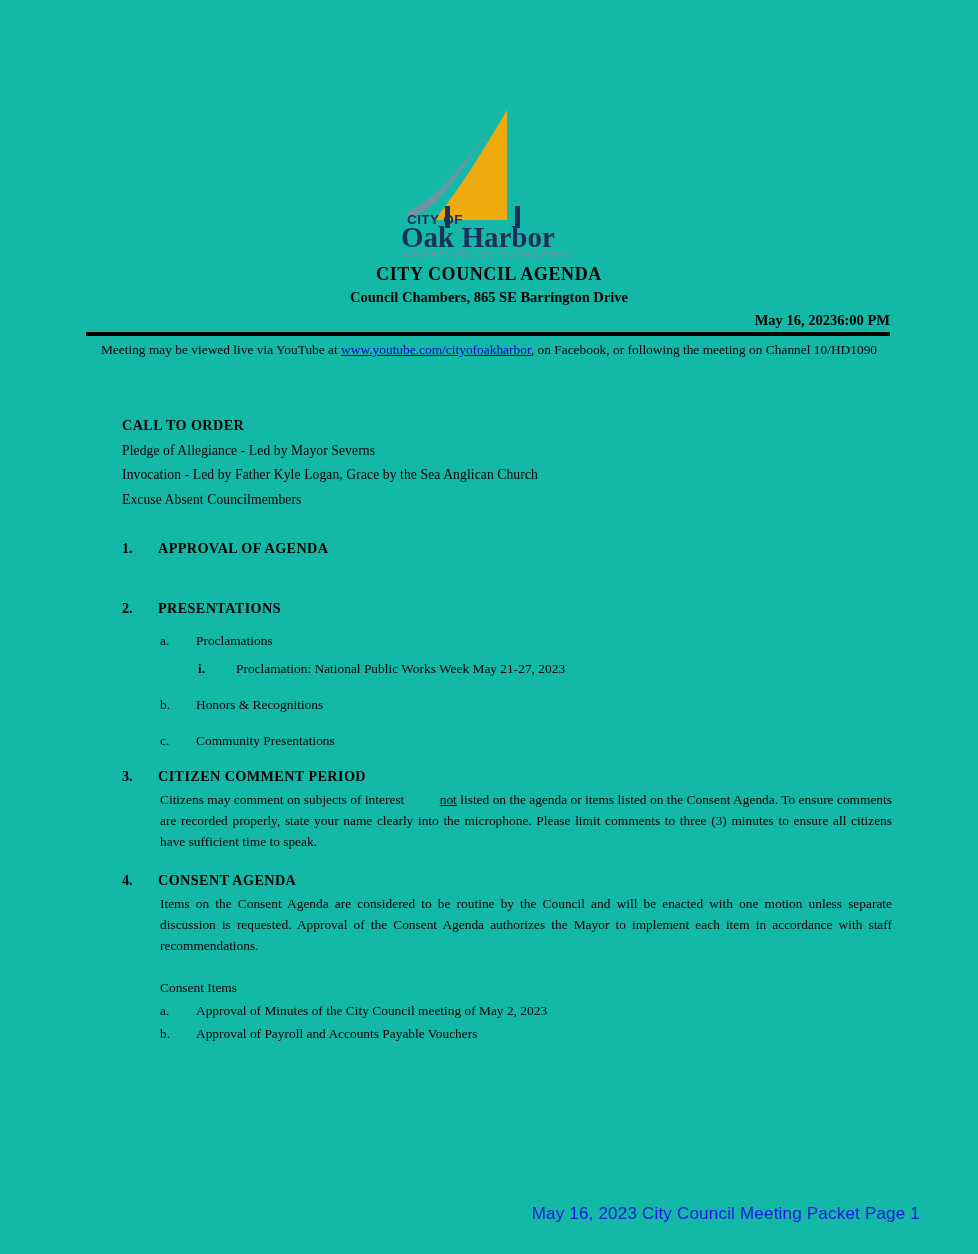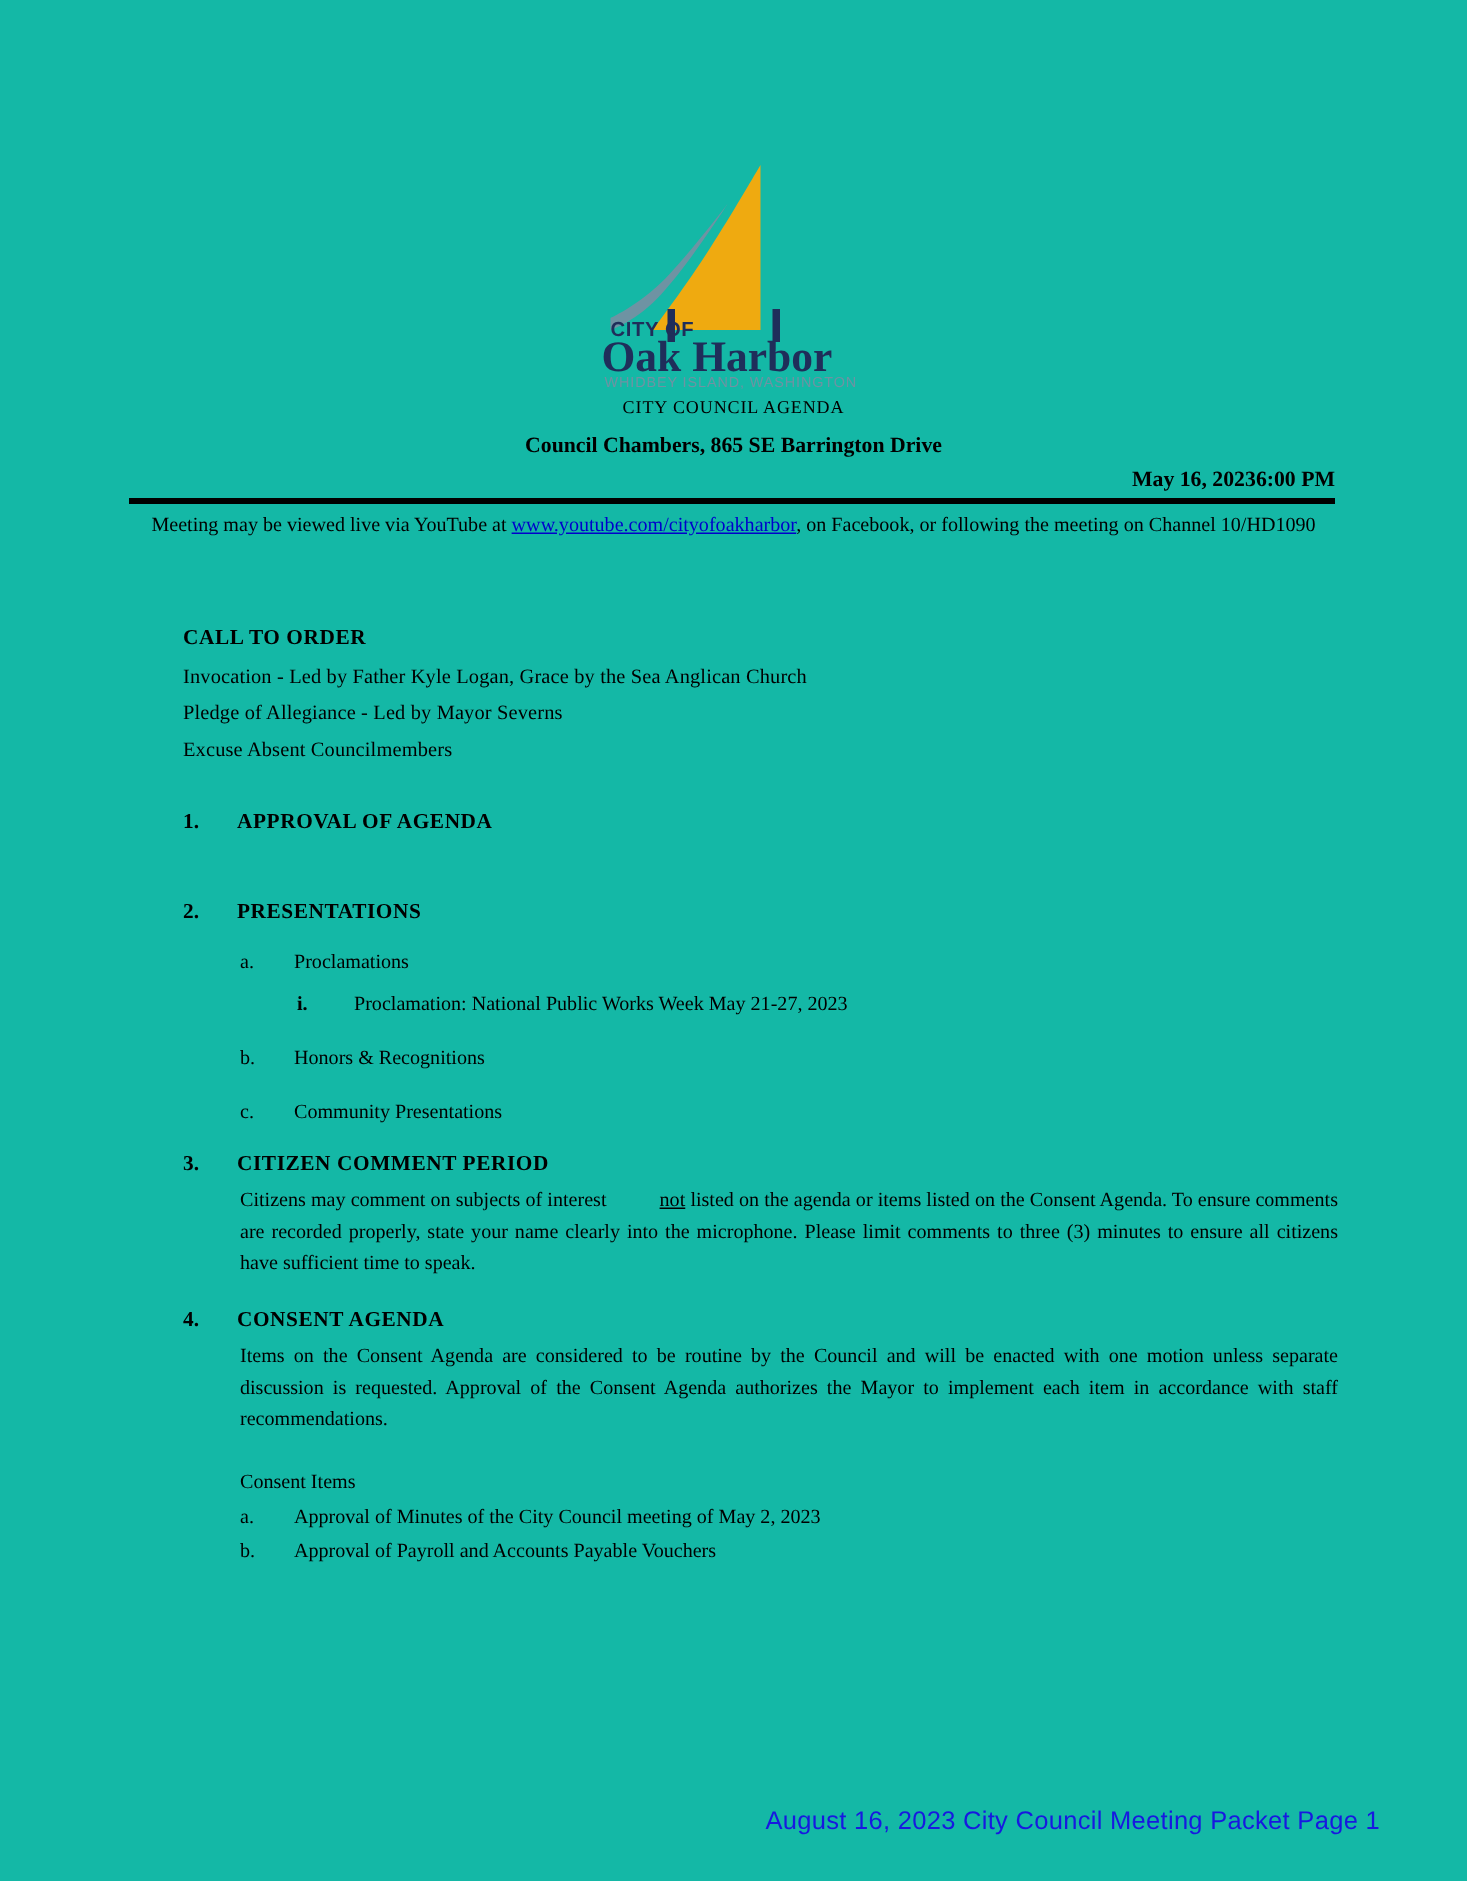--- a/index.html
+++ b/index.html
@@ -42,22 +42,22 @@
     height: 152px;
   }
 
   
   .doc-title {
     position: absolute;
     top: 264px;
     left: 0;
     width: 978px;
     text-align: center;
-    font-size: 12px;
-    font-weight: normal;
+    font-size: 18px;
+    font-weight: bold;
     letter-spacing: 0.6px;
     font-family: "Liberation Serif", "DejaVu Serif", serif;
   }
   .doc-subtitle {
     position: absolute;
     top: 289px;
     left: 0;
     width: 978px;
     text-align: center;
     font-size: 14.5px;
@@ -264,22 +264,22 @@
   <div class="rule"></div>
 
   <div class="viewing-note">
     <span>Meeting may be viewed live via YouTube at </span><a class="link" href="#">www.youtube.com/cityofoakharbor</a><span>, on Facebook, or following the meeting on Channel 10/HD1090</span>
   </div>
 
   <div class="body-area">
 
     <div class="call-to-order">
       <div class="section-head">CALL TO ORDER</div>
+      <div class="cto-line">Pledge of Allegiance - Led by Mayor Severns</div>
       <div class="cto-line">Invocation - Led by Father Kyle Logan, Grace by the Sea Anglican Church</div>
-      <div class="cto-line">Pledge of Allegiance - Led by Mayor Severns</div>
       <div class="cto-line">Excuse Absent Councilmembers</div>
     </div>
 
     <div class="num-item" style="top:140px;">
       <div class="num-row">
         <span class="num-label">1.</span>
         <span class="num-title">APPROVAL OF AGENDA</span>
       </div>
     </div>
 
@@ -332,15 +332,15 @@
         <span class="ci-text">Approval of Minutes of the City Council meeting of May 2, 2023</span>
       </div>
       <div class="ci-row">
         <span class="ci-label">b.</span>
         <span class="ci-text">Approval of Payroll and Accounts Payable Vouchers</span>
       </div>
     </div>
 
   </div>
 
-  <div class="footer">August 16, 2023 City Council Meeting Packet Page 1</div>
+  <div class="footer">May 16, 2023 City Council Meeting Packet Page 1</div>
 
 </div>
 
 </body></html>

